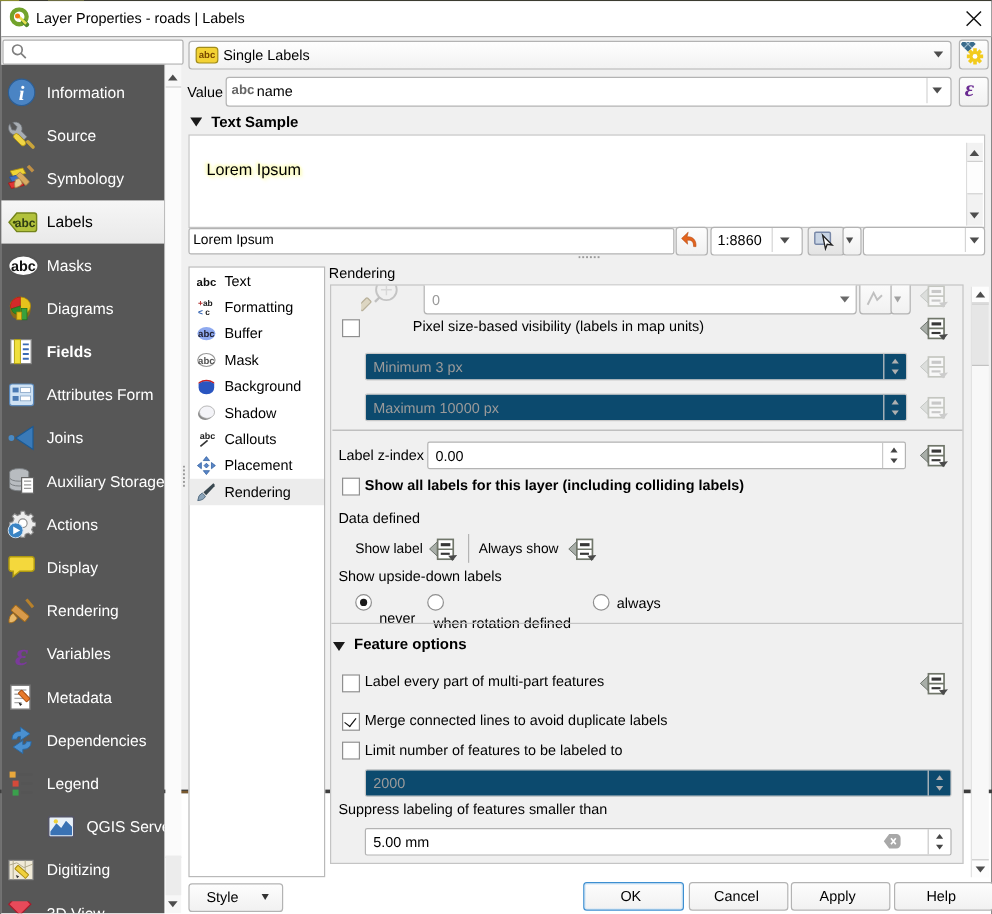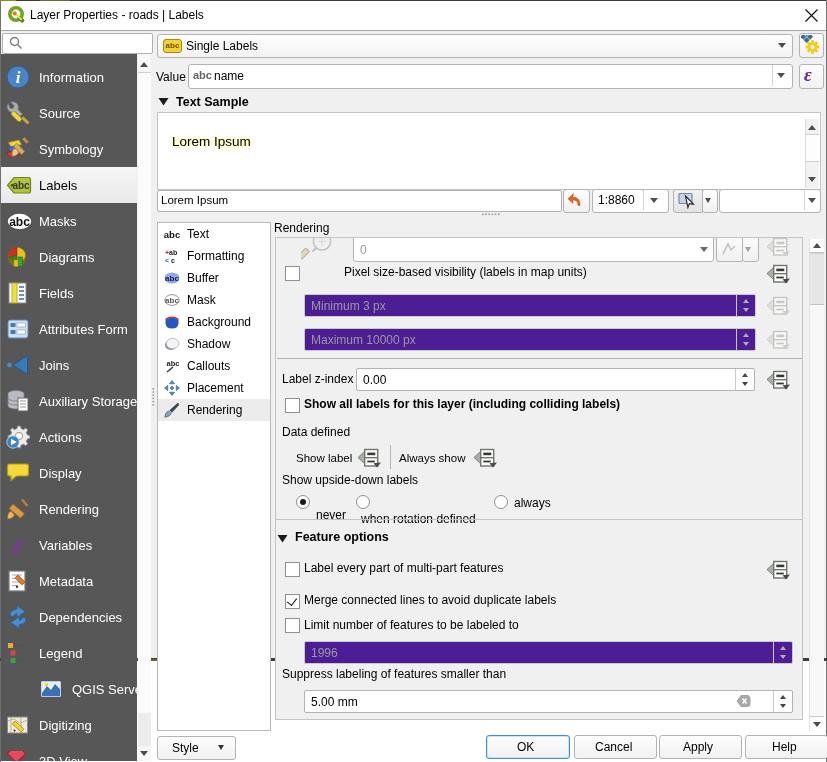--- a/index.html
+++ b/index.html
@@ -31,21 +31,21 @@
   .lbl12{position:absolute;font-size:12px;color:#000;white-space:nowrap;}
   .lblgray{position:absolute;font-size:12px;color:#9a9a9a;white-space:nowrap;}
   .bold{font-weight:bold;}
   
   .cb{position:absolute;width:13px;height:13px;background:#fff;border:1px solid #8f8f8f;}
   .radio{position:absolute;width:12px;height:12px;background:#fff;border:1px solid #8f8f8f;border-radius:50%;}
   .radio.on:after{content:"";position:absolute;left:3px;top:3px;width:6px;height:6px;border-radius:50%;background:#1a1a1a;}
   .check:after{content:"";position:absolute;left:3px;top:0.5px;width:4.5px;height:8px;border-right:1.7px solid #111;border-bottom:1.7px solid #111;transform:rotate(38deg);}
   
   .spin{position:absolute;background:#fff;border:1px solid #b3b3b3;border-radius:2px;}
-  .spin.dis{background:#4c1d95;border-color:#c9c9c9;}
+  .spin.dis{background:#0c4a6e;border-color:#c9c9c9;}
   .spin .txt{position:absolute;left:6px;top:50%;transform:translateY(-50%);font-size:12px;color:#000;}
   .spin.dis .txt{color:#9a9a9a;}
   .spin .arrows{position:absolute;right:0;top:0;bottom:0;width:18px;border-left:1px solid #c9c9c9;}
   .spin .au,.spin .ad{position:absolute;left:50%;transform:translateX(-50%);}
   .spin .au{top:4px;}
   .spin .ad{bottom:4px;}
   .sep-h{position:absolute;height:1px;background:#b8b8b8;}
   .sep-v{position:absolute;width:1px;background:#b8b8b8;}
   
   .tab-item{position:absolute;left:0;width:112px;height:22px;font-size:12px;color:#000;}
@@ -151,21 +151,21 @@
             <path d="M2.5 10 A8.5 7.5 0 0 1 19.5 10 L19.5 14 A8.5 7.5 0 0 1 2.5 14 Z" fill="#8a6a1a"></path>
             <ellipse cx="11" cy="10" rx="8.5" ry="7.5" fill="#e8c21c" stroke="#a8890a" stroke-width="0.6"></ellipse>
             <path d="M11 10 L11 2.5 A8.5 7.5 0 0 0 3.2 12.5 Z" fill="#d42a2a" stroke="#9a1616" stroke-width="0.5"></path>
             <path d="M11 10 L3.2 12.5 A8.5 7.5 0 0 0 11 17.5 Z" fill="#2a8a2c" stroke="#1a621c" stroke-width="0.5"></path>
             <rect x="12" y="12" width="4.5" height="9.5" fill="#3aa03c" stroke="#1a701c" stroke-width="0.6"></rect>
             <rect x="8" y="15" width="4" height="6.5" fill="#e8c21c" stroke="#a8890a" stroke-width="0.6"></rect>
           </svg>
       </span>
         <span class="lbl">Diagrams</span>
       </div>
-    <div class="side-item" style="top:221px;">
+    <div class="side-item" style="top:221px;font-weight:bold;">
         <span class="ico">
       <svg width="24" height="24" viewBox="0 0 24 24">
             <rect x="3" y="2" width="17" height="20" fill="#fff" stroke="#888" stroke-width="1"></rect>
             <rect x="6" y="2" width="5" height="20" fill="#f0e03c" stroke="#b0a010" stroke-width="0.8"></rect>
             <path d="M13 6 h5 M13 10 h5 M13 14 h5 M13 18 h5" stroke="#3a6ab4" stroke-width="1.6"></path>
           </svg>
       </span>
         <span class="lbl">Fields</span>
       </div>
     <div class="side-item" style="top:257px;">
@@ -669,21 +669,21 @@
         </svg>
       </div>
 
     <div class="cb check" style="left:9px;top:356px;"></div>
     <div class="lbl12" style="left:28px;top:355px;">Merge connected lines to avoid duplicate labels</div>
 
     <div class="cb" style="left:9px;top:380px;"></div>
     <div class="lbl12" style="left:28px;top:380px;">Limit number of features to be labeled to</div>
 
     <div class="spin dis" style="left:28px;top:403px;width:487px;height:21px;">
-      <span class="txt">1996</span>
+      <span class="txt">2000</span>
       <span class="arrows">
           <span class="au">
             <span class="tri-up" style="display:block;border-bottom-color:#b0b0b0;border-left-width:3.5px;border-right-width:3.5px;border-bottom-width:4px;"></span>
           </span>
           <span class="ad">
             <span class="tri-down" style="display:block;border-top-color:#b0b0b0;border-left-width:3.5px;border-right-width:3.5px;border-top-width:4px;"></span>
           </span>
         </span>
     </div>
 

